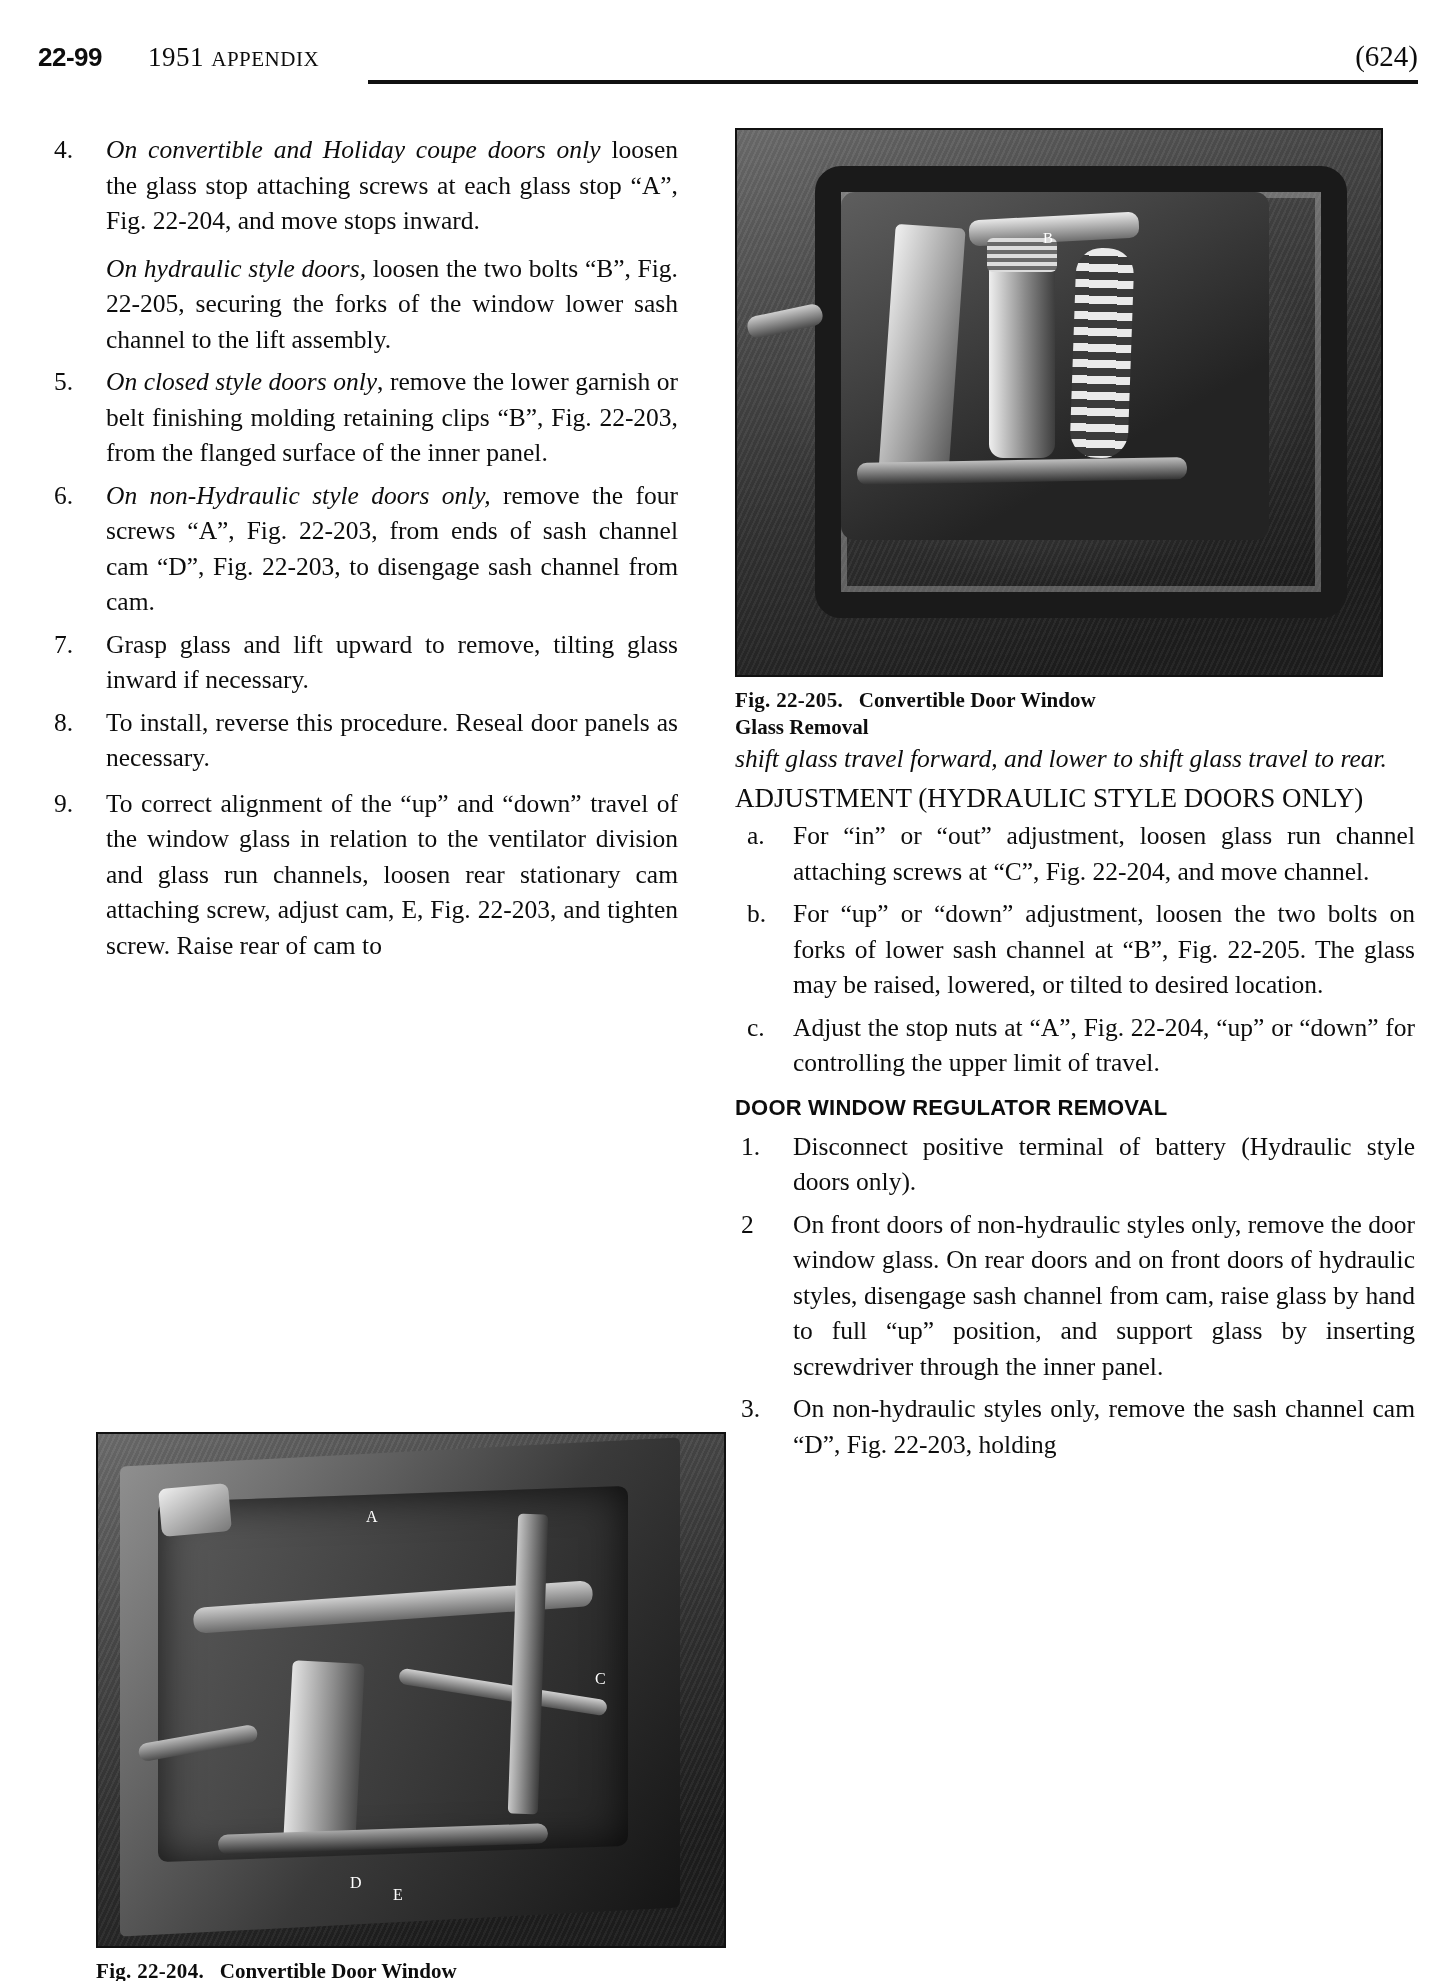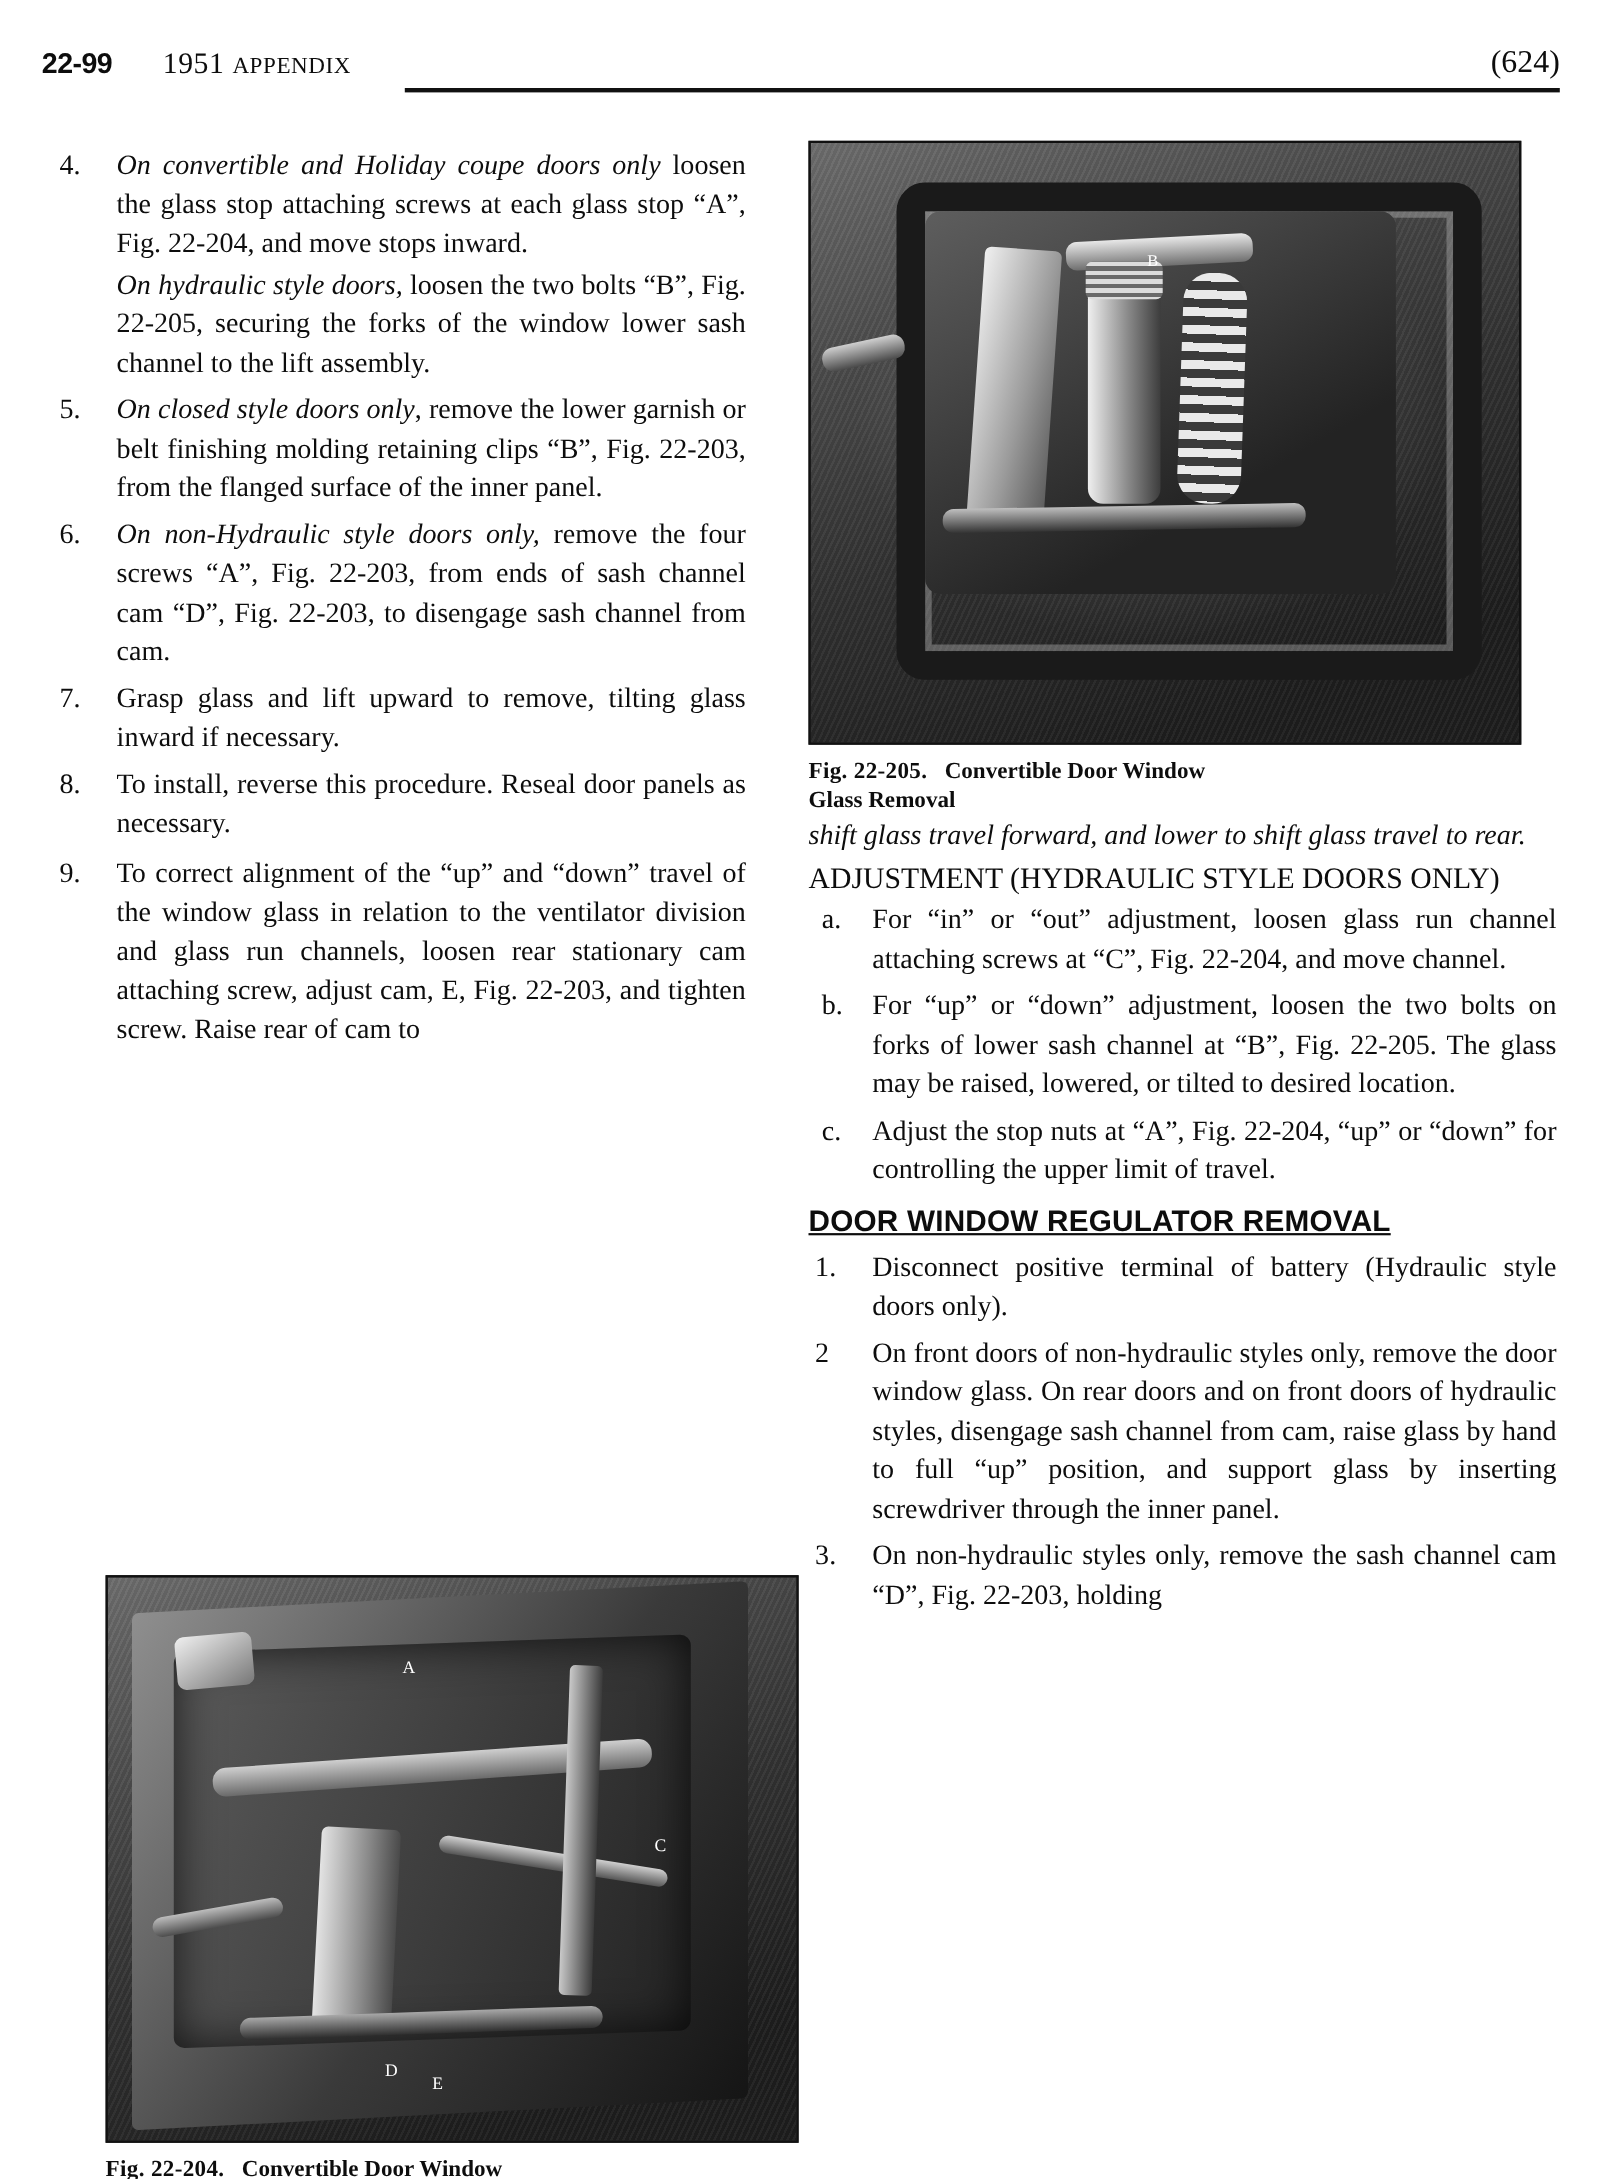--- a/index.html
+++ b/index.html
@@ -107,34 +107,33 @@
     width: 44px;
     text-align: left;
     font-size: 25.5px;
     line-height: 35.5px;
   }
   li.item.alpha > .marker {
     left: 12px;
   }
   li.item .sub {
     display: block;
-    margin-top: 2px;
+    margin-top: 12px;
   }
   .heading-inline {
     font-size: 26px;
     line-height: 35px;
   }
 
   .sec-head {
     font-family: "Liberation Sans", sans-serif;
     font-weight: bold;
-    font-size: 27px;
+    font-size: 22px;
     letter-spacing: 0.2px;
     margin: 14px 0 8px 0;
-    text-decoration: underline;
   }
   .plain-head {
     font-size: 27px;
     line-height: 35.5px;
     margin: 4px 0 2px 0;
   }
 
   
   .figure {
     position: absolute;

